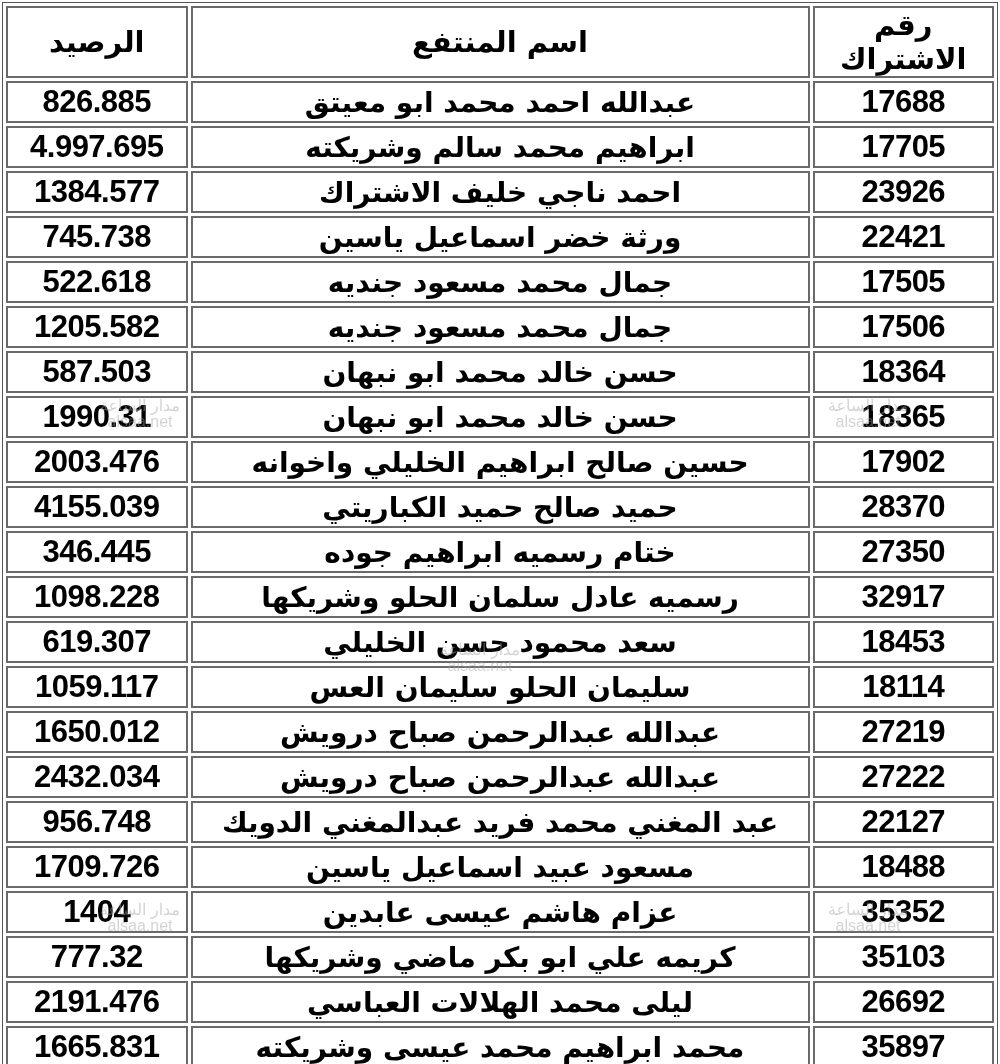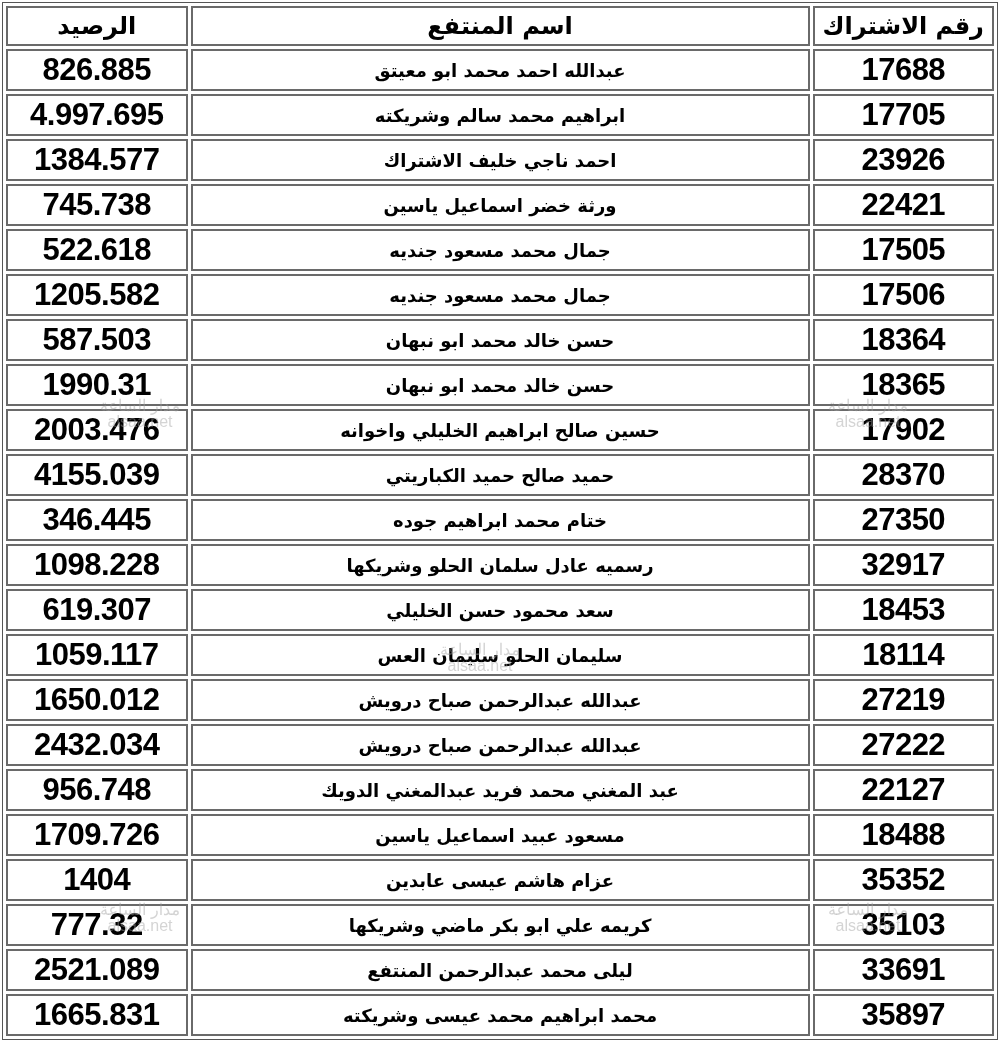--- a/index.html
+++ b/index.html
@@ -14,23 +14,23 @@
     border: 1px solid #555;
   }
   td, th {
     border: 2px solid #6a6a6a;
     height: 38px;
     padding: 0;
     text-align: center;
     color: #000;
     font-weight: 700;
   }
-  th { height: 36px; font-family: "DejaVu Sans", sans-serif; font-size: 24px; }
+  th { height: 36px; font-family: "DejaVu Sans", sans-serif; font-size: 29px; }
   td.id, td.bal { font-family: "Liberation Sans", sans-serif; font-size: 31px; letter-spacing: -0.5px; }
-  td.name { font-family: "DejaVu Sans", sans-serif; font-size: 18px; }
+  td.name { font-family: "DejaVu Sans", sans-serif; font-size: 28px; }
   col.c-id { width: 180px; }
   col.c-name { width: 614px; }
   col.c-bal { width: 180px; }
   .wm {
     position: absolute;
     color: rgba(160,160,160,0.45);
     font-family: "Liberation Sans", sans-serif;
     font-size: 16px;
     line-height: 16px;
     text-align: center;
@@ -100,21 +100,21 @@
           <td class="name">حسين صالح ابراهيم الخليلي واخوانه</td>
           <td class="bal">2003.476</td>
         </tr>
       <tr>
           <td class="id">28370</td>
           <td class="name">حميد صالح حميد الكباريتي</td>
           <td class="bal">4155.039</td>
         </tr>
       <tr>
           <td class="id">27350</td>
-          <td class="name">ختام محمد ابراهيم جوده</td>
+          <td class="name">ختام رسميه ابراهيم جوده</td>
           <td class="bal">346.445</td>
         </tr>
       <tr>
           <td class="id">32917</td>
           <td class="name">رسميه عادل سلمان الحلو وشريكها</td>
           <td class="bal">1098.228</td>
         </tr>
       <tr>
           <td class="id">18453</td>
           <td class="name">سعد محمود حسن الخليلي</td>
@@ -149,23 +149,23 @@
           <td class="id">35352</td>
           <td class="name">عزام هاشم عيسى عابدين</td>
           <td class="bal">1404</td>
         </tr>
       <tr>
           <td class="id">35103</td>
           <td class="name">كريمه علي ابو بكر ماضي وشريكها</td>
           <td class="bal">777.32</td>
         </tr>
       <tr>
-          <td class="id">33691</td>
-          <td class="name">ليلى محمد عبدالرحمن المنتفع</td>
-          <td class="bal">2521.089</td>
+          <td class="id">26692</td>
+          <td class="name">ليلى محمد الهلالات العباسي</td>
+          <td class="bal">2191.476</td>
         </tr>
       <tr>
           <td class="id">35897</td>
           <td class="name">محمد ابراهيم محمد عيسى وشريكته</td>
           <td class="bal">1665.831</td>
         </tr>
     </tbody>
   </table>
 </div>
 

